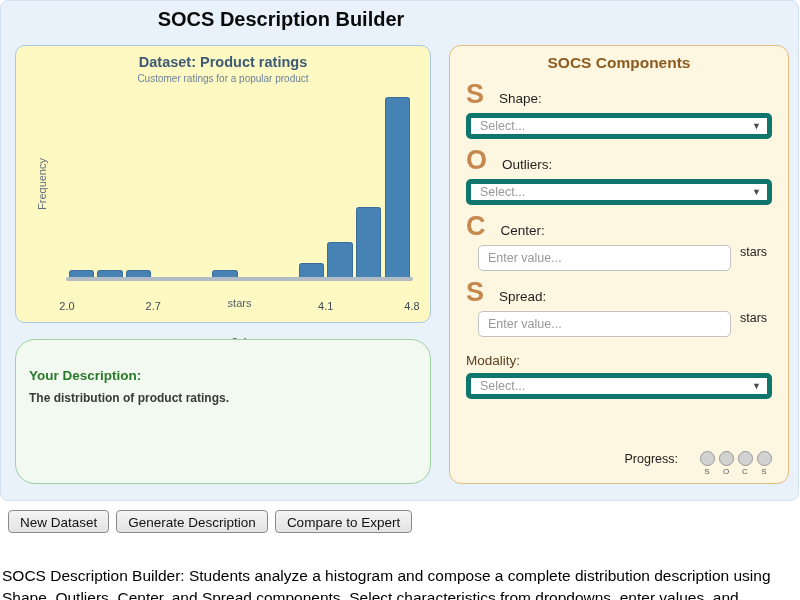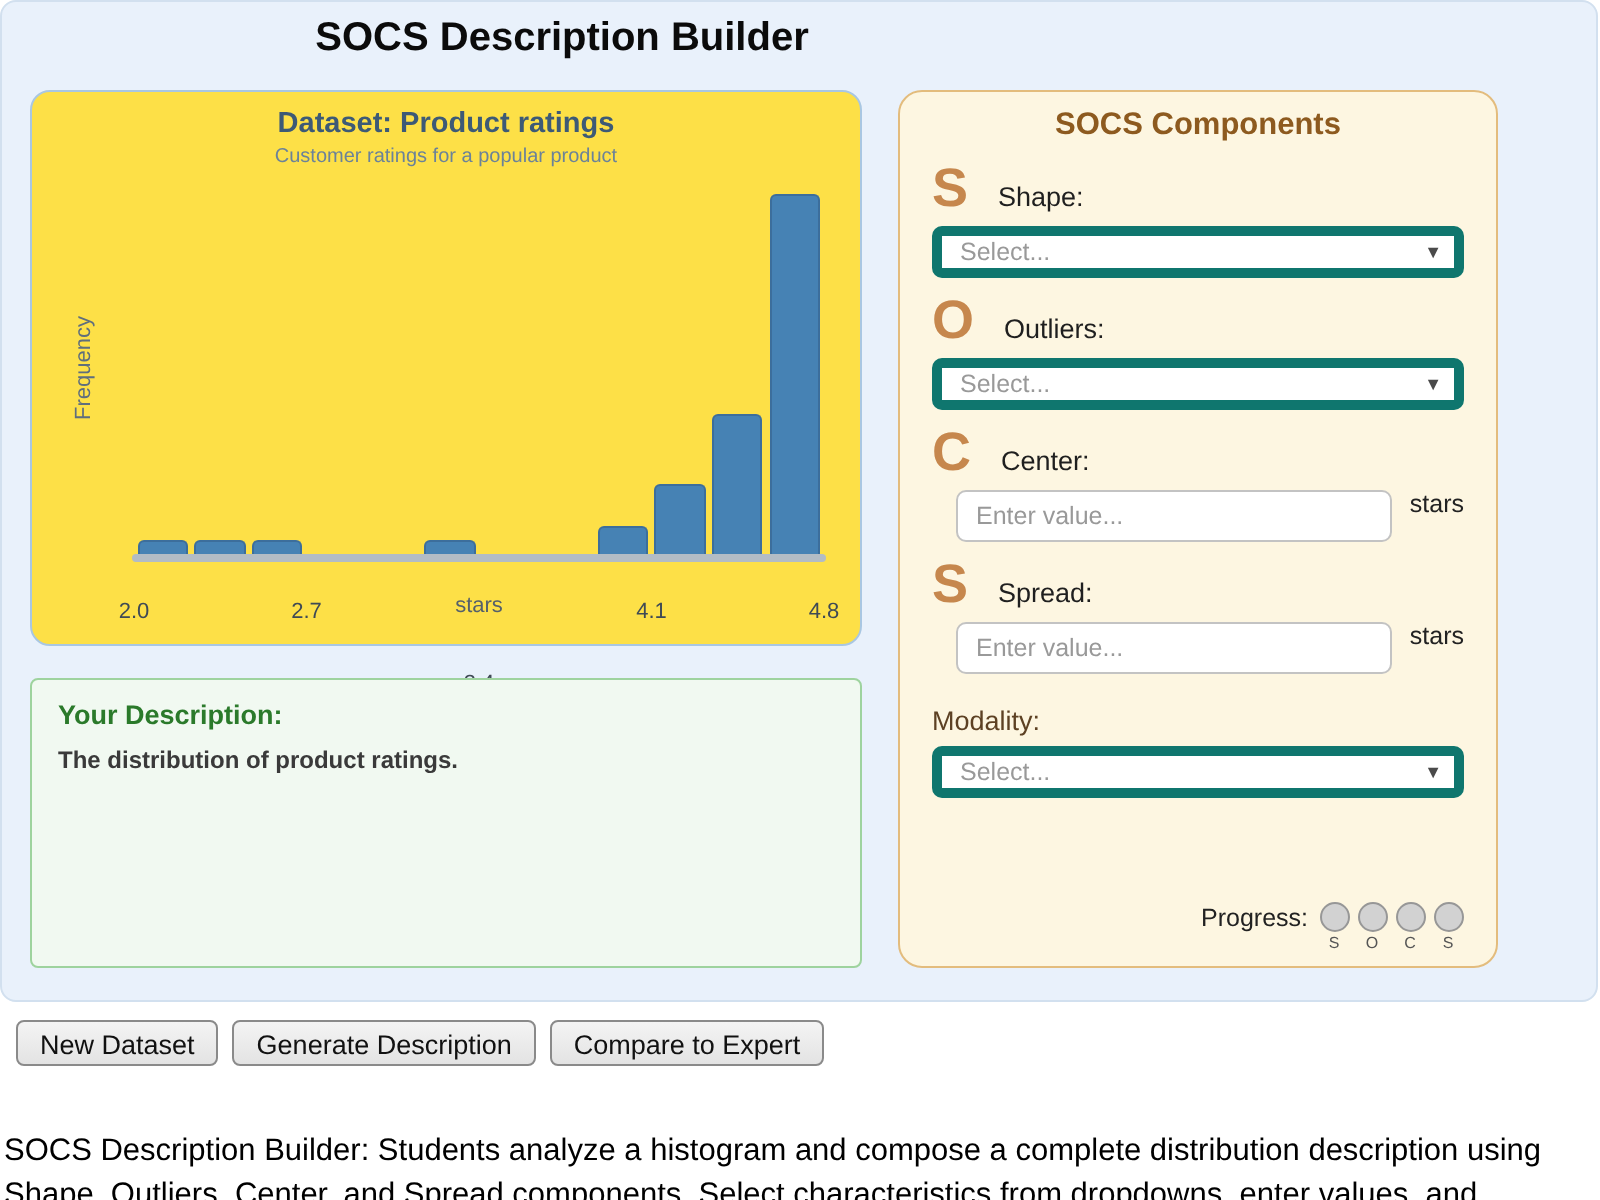--- a/index.html
+++ b/index.html
@@ -7,44 +7,44 @@
               font-family:"Liberation Sans", sans-serif; }
 
   
   .app { position:absolute; left:0; top:0; width:799px; height:501px;
          background:#e9f1fb; border:1px solid #d2e0ef; border-radius:8px; }
   .app-title { position:absolute; left:0; top:7px; width:560px; text-align:center;
                font-size:20px; font-weight:bold; color:#0b0b0b; }
 
   
   .chart-panel { position:absolute; left:14px; top:44px; width:416px; height:278px;
-                 background:#fde047; border:1.5px solid #a9c7e2; border-radius:10px; }
+                 background:#fef9c3; border:1.5px solid #a9c7e2; border-radius:10px; }
   .chart-title { margin-top:8px; text-align:center; font-size:14.5px; font-weight:600; color:#3d5a76; }
   .chart-subtitle { margin-top:3px; text-align:center; font-size:10px; color:#6b8299; }
   .ylabel { position:absolute; left:26px; top:138px; transform:translate(-50%,-50%) rotate(-90deg);
             font-size:11px; color:#5f6e7d; white-space:nowrap; }
   .plot { position:absolute; left:51px; top:50.5px; width:345px; height:180px; }
   .bar { position:absolute; bottom:0; border:1px solid #3c6e9c; border-bottom:none;
          border-radius:3px 3px 0 0; }
   .axis-strip { position:absolute; left:50px; top:230.5px; width:347px; height:4px;
                 background:#b2bcc5; border-radius:2px; }
   .xticks { position:absolute; left:51px; top:237px; width:345px; height:13px; }
   .tick { position:absolute; top:17px; transform:translateX(-50%); font-size:11px; color:#3f4a55; }
   .xlabel { position:absolute; left:51px; top:251px; width:345px; text-align:center;
             font-size:11px; color:#55606b; }
 
   
   .desc-panel { position:absolute; left:14px; top:338px; width:416px; height:145px;
-                background:#f1f9f1; border:1.5px solid #9ed39e; border-radius:4px;
-                padding:10px 13px; }
+                background:#f1f9f1; border:1.5px solid #9ed39e; border-radius:20px;
+                padding:28px 13px; }
   .desc-title { font-size:13.5px; font-weight:bold; color:#2b7a2b; }
   .desc-body { margin-top:8px; font-size:12px; color:#3a3a3a;font-weight:bold; }
 
   
-  .socs-panel { position:absolute; left:448px; top:44px; width:300px; height:439px;
+  .socs-panel { position:absolute; left:448px; top:44px; width:340px; height:439px;
                 background:#fdf6e1; border:1.5px solid #e3bc7d; border-radius:12px;
                 padding:8px 16px 0 16px; }
   .socs-title { text-align:center; font-size:15.5px; font-weight:bold; color:#8d5a1f; }
   .socs-row { margin-top:8px; }
   .socs-row.first { margin-top:9px; }
   .row-head { display:flex; align-items:baseline; gap:15px; }
   .big-letter { font-size:27px; font-weight:bold; color:#c6874d; line-height:27px; }
   .row-label { font-size:13.5px; color:#1f1f1f; }
   .control-wrap { position:relative; margin-top:5px; }
   select.sel { -webkit-appearance:none; appearance:none; width:100%; height:26px;
@@ -54,21 +54,21 @@
   .chev { position:absolute; right:11px; top:50%; transform:translateY(-50%);
           font-size:9px; color:#4a4a4a; pointer-events:none; }
   .value-line { display:flex; align-items:flex-start; gap:9px; margin-top:5px;margin-left:12px; }
   input.val { width:253px; height:26px; background:#ffffff; border:1px solid #c3c3c3;
               border-radius:5px; padding:0 9px; font-family:"Liberation Sans",sans-serif;
               font-size:12.5px; color:#333; }
   input.val::placeholder { color:#999999; }
   .unit { font-size:12.5px; color:#222222; }
   .modality-label { margin-top:16px; font-size:13.5px; color:#5d4123; }
   .progress-row { margin-top:52px; display:flex; justify-content:flex-end;
-                  align-items:flex-start; gap:0; }
+                  align-items:flex-start; gap:16px; }
   .progress-label { font-size:12.5px; color:#222; line-height:16px; margin-right:5px; }
   .pcol { width:16px; display:flex; flex-direction:column; align-items:center; }
   .pcircle { width:15px; height:15px; border-radius:50%; background:#d2d2d2;
              border:1px solid #979797; }
   .plabel { margin-top:1px; font-size:8px; color:#555; }
 
   
   .toolbar { position:absolute; left:8px; top:510px; display:flex; gap:7px; }
   .btn { height:23px; padding:4px 11px; font-family:"Liberation Sans",sans-serif;
          font-size:13.5px; color:#111; background:linear-gradient(#f4f4f4,#e3e3e3);

